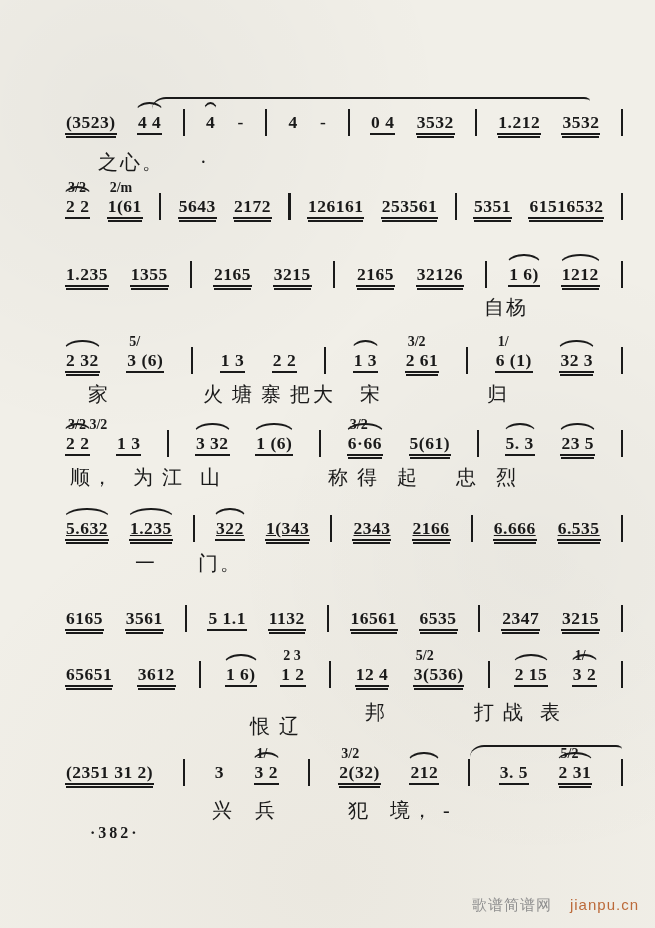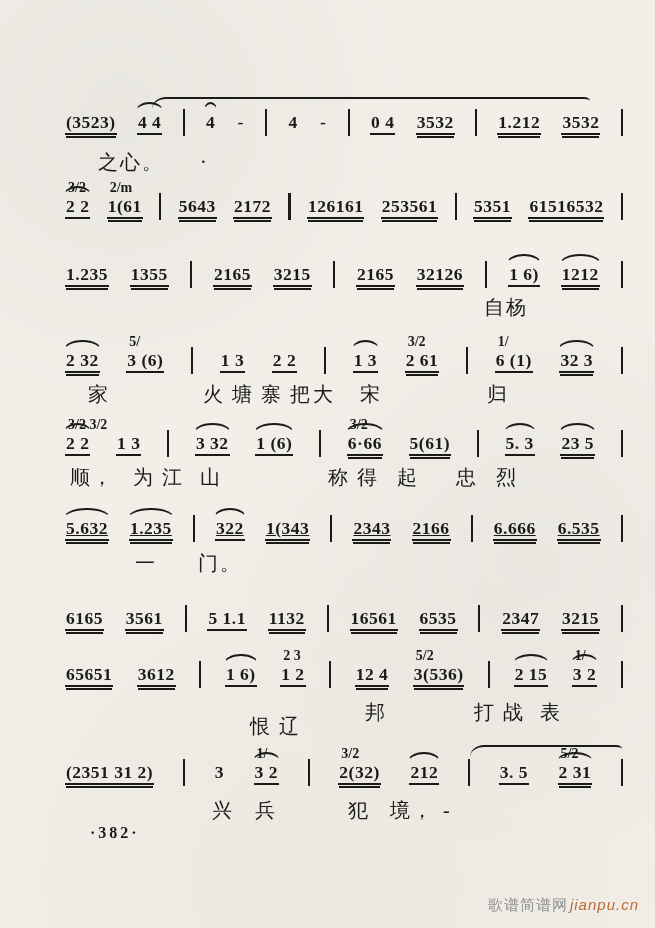--- a/index.html
+++ b/index.html
@@ -68,21 +68,21 @@
   #page-number{
     position:absolute;left:90px;top:824px;
     font-size:16px;font-weight:700;letter-spacing:3px;color:var(--ink);
   }
   #watermark{
     position:absolute;right:16px;top:896px;
     font-family:"Liberation Sans", sans-serif;
     font-size:15px;letter-spacing:1px;
   }
   #watermark .wm-name{color:#8f8f8f;font-family:Liberation Serif, serif;}
-  #watermark .wm-url{color:#bc6a3a;margin-left:2px;font-style:italic;}
+  #watermark .wm-url{color:#bc6a3a;margin-left:18px;}
 </style>
 </head>
 <body>
 
 <div id="page">
   <div id="score">
       <div class="notes-row" style="top: 112px;">
         <span class="tok u2">(3523)</span>
         <span class="tok u1 arc">4 4</span>
         <span class="bar"></span>

